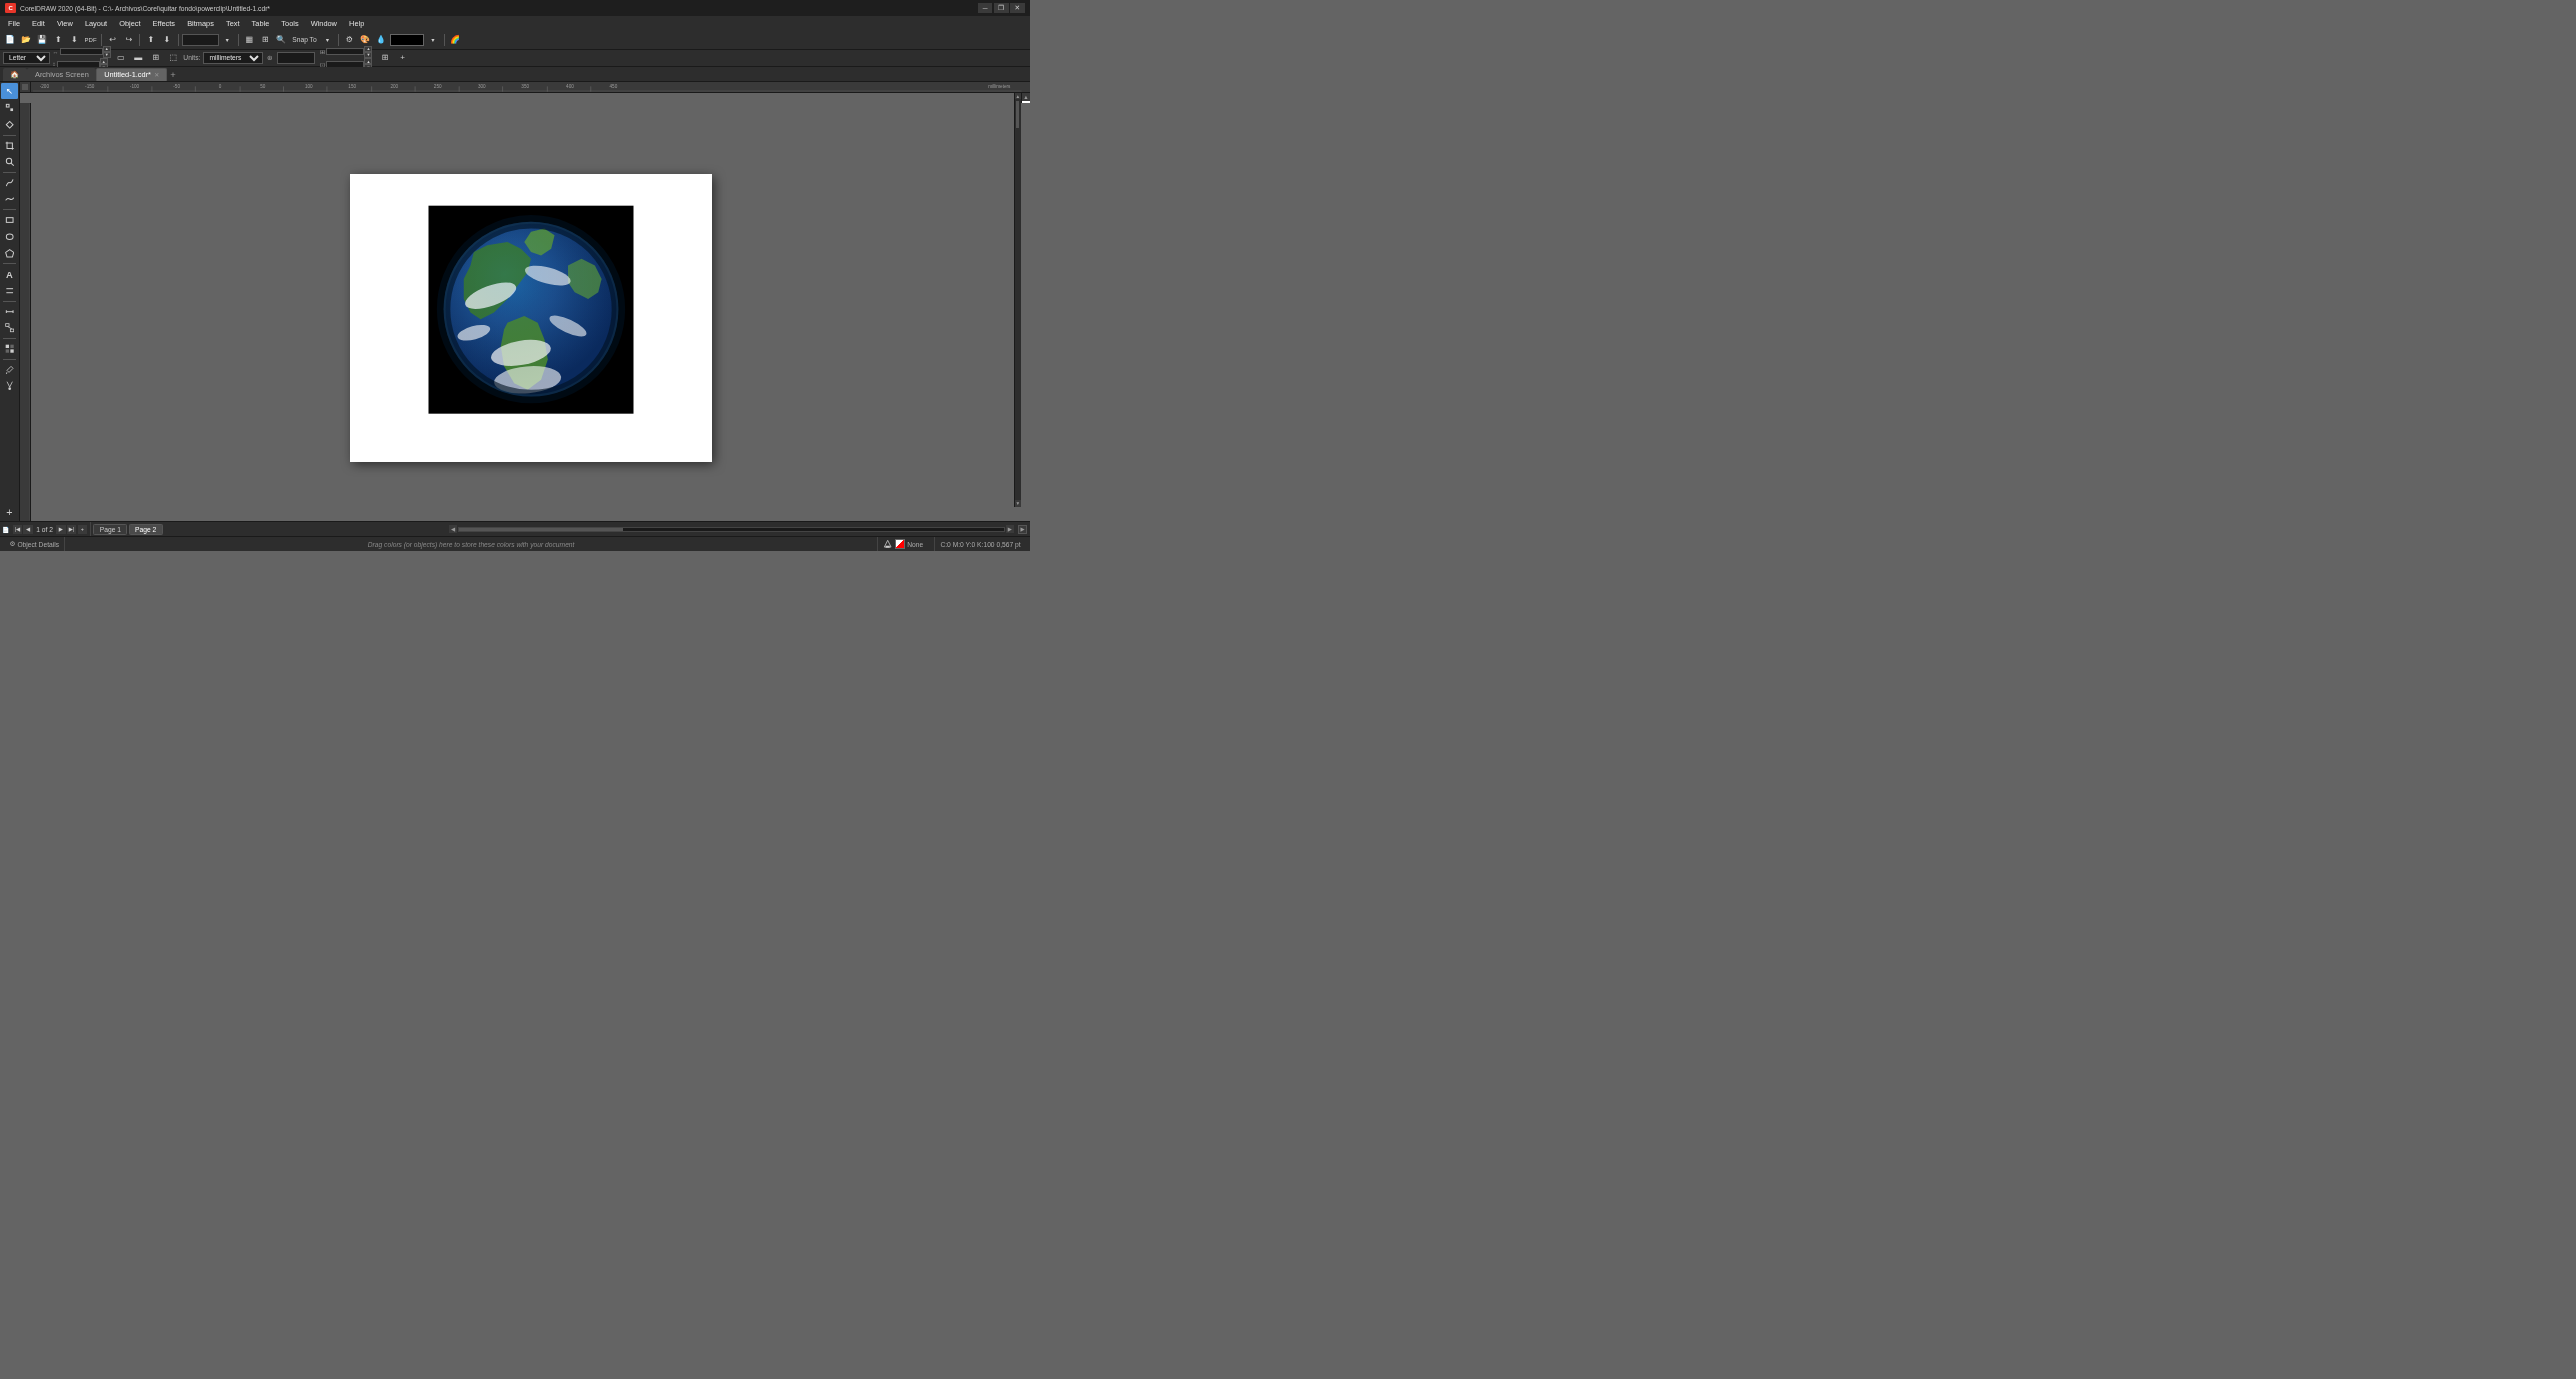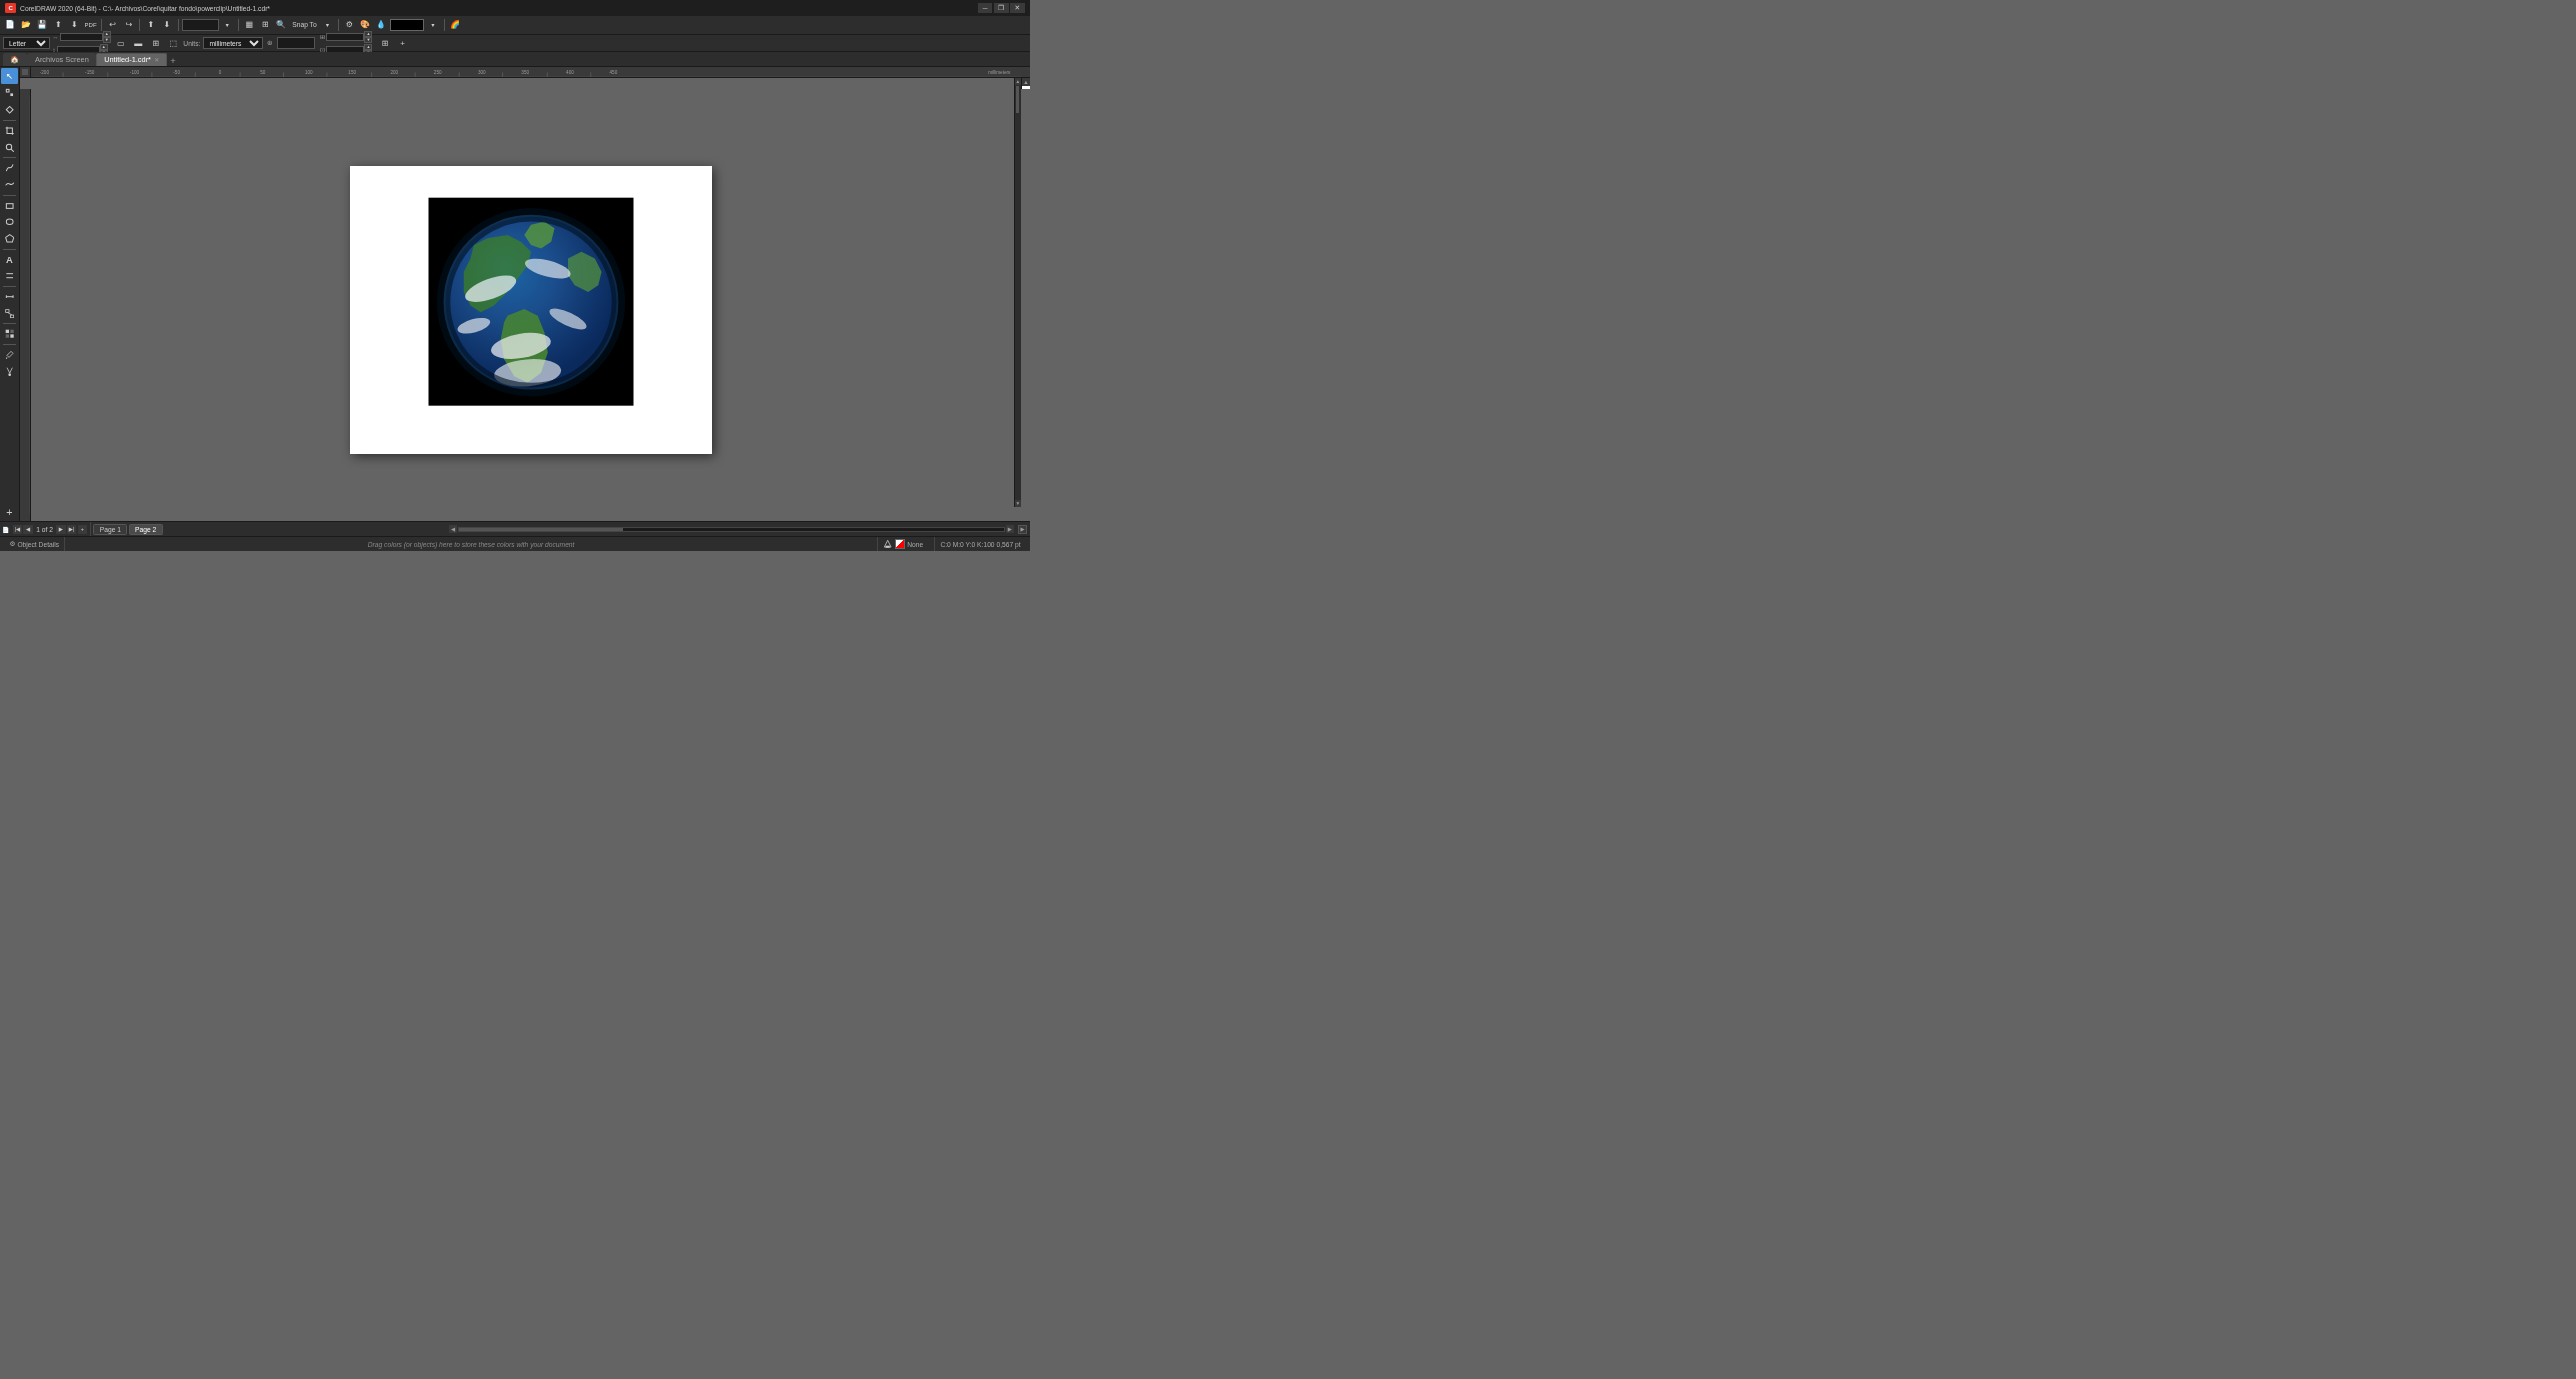--- a/index.html
+++ b/index.html
@@ -374,20 +374,34 @@
   <div id="title-bar">
     <div id="title-bar-icon">C</div>
     <span style="font-size:6.7px; color:#ccc; flex:1;">CorelDRAW 2020 (64-Bit) - C:\- Archivos\Corel\quitar fondo\powerclip\Untitled-1.cdr*</span>
     <div id="title-bar-controls">
       <button class="title-btn">─</button>
       <button class="title-btn">❐</button>
       <button class="title-btn close">✕</button>
     </div>
   </div>
 
+  <div id="menu-bar">
+    <span class="menu-item">File</span>
+    <span class="menu-item">Edit</span>
+    <span class="menu-item">View</span>
+    <span class="menu-item">Layout</span>
+    <span class="menu-item">Object</span>
+    <span class="menu-item">Effects</span>
+    <span class="menu-item">Bitmaps</span>
+    <span class="menu-item">Text</span>
+    <span class="menu-item">Table</span>
+    <span class="menu-item">Tools</span>
+    <span class="menu-item">Window</span>
+    <span class="menu-item">Help</span>
+  </div>
 
   <div id="toolbar-main">
     <button class="tb-btn">📄</button>
     <button class="tb-btn">📂</button>
     <button class="tb-btn">💾</button>
     <button class="tb-btn">⬆</button>
     <button class="tb-btn">⬇</button>
     <button class="tb-btn" style="font-size:6px;">PDF</button>
     <div class="tb-separator"></div>
     <button class="tb-btn">↩</button>

